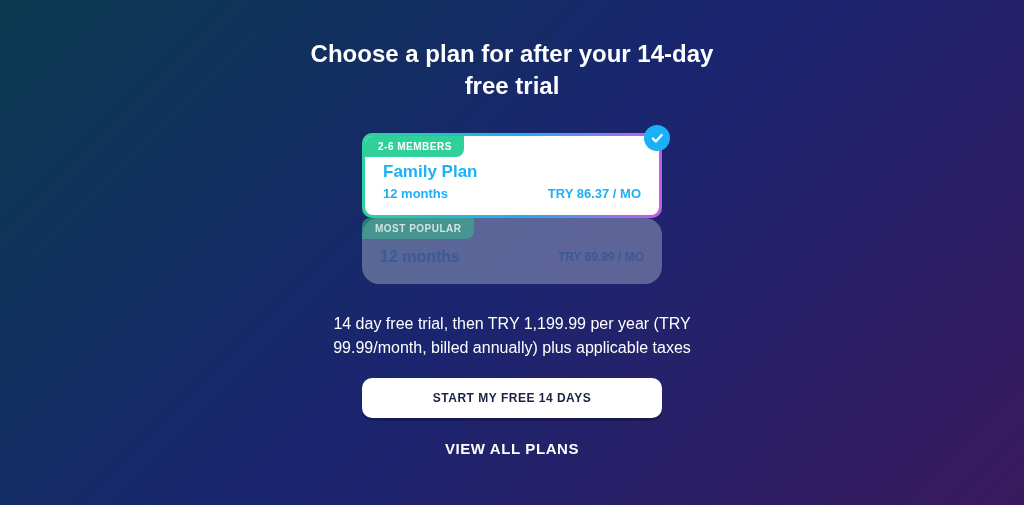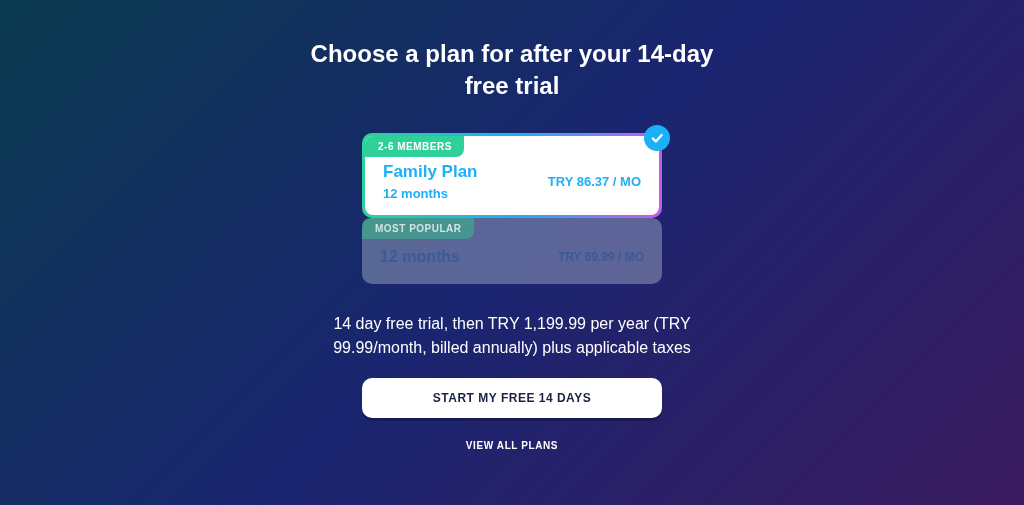--- a/index.html
+++ b/index.html
@@ -35,25 +35,25 @@
     .plan-card.selected {
       padding: 3px;
       background: linear-gradient(90deg, #2fd198 0%, #1cb0f6 50%, #c65be8 100%);
     }
     .plan-card-inner {
       background: #fff;
       border-radius: 8px;
       padding: 26px 18px 14px 18px;
       display: flex;
       justify-content: space-between;
-      align-items: center;
+      align-items: flex-end;
     }
     .plan-card.unselected {
       background: rgba(180, 190, 210, 0.42);
-      border-radius: 10px;
+      border-radius: 17px;
       padding: 30px 18px 18px 18px;
       display: flex;
       justify-content: space-between;
       align-items: center;
     }
     .plan-badge {
       position: absolute;
       top: 0;
       left: 0;
       padding: 5px 12px 5px 13px;
@@ -139,21 +139,21 @@
       border-radius: 10px;
       padding: 13px 0;
       font-size: 12px;
       font-weight: 700;
       letter-spacing: 0.5px;
       box-shadow: 0 3px 0 rgba(0,0,0,0.22);
       cursor: pointer;
     }
     .view-all {
       margin-top: 22px;
-      font-size: 10px;
+      font-size: 15px;
       font-weight: 700;
       letter-spacing: 0.6px;
       color: #fff;
       cursor: pointer;
     }
   </style>
 </head>
 <body>
 
 <h1 class="page-title">Choose a plan for after your 14-day<br>free trial</h1>

